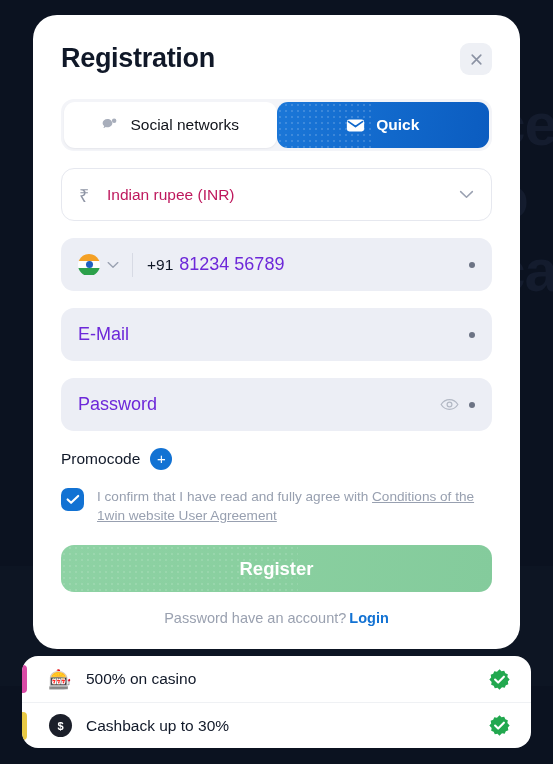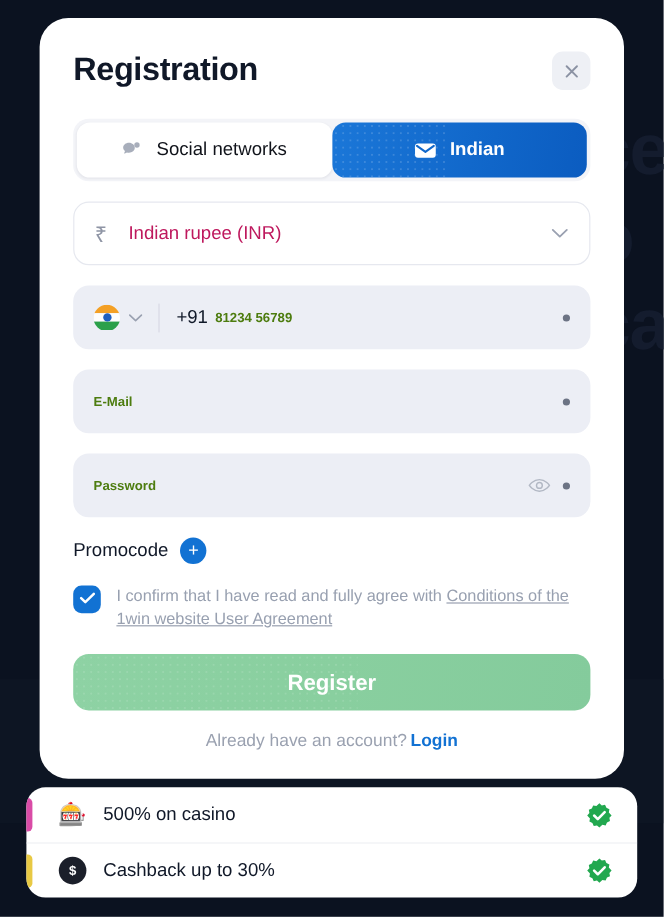--- a/index.html
+++ b/index.html
@@ -203,23 +203,22 @@
   }
 
   .phone-code {
     font-size: 15.5px;
     color: #101828;
     font-weight: 500;
     margin-right: 6px;
   }
 
   .phone-placeholder, .placeholder {
-    font-size: 11px;
-    color: #4d7c0f;
-    font-weight: bold;
+    font-size: 18px;
+    color: #6d28d9;
   }
 
   .field-text { flex: 1; display: flex; align-items: center; }
 
   .dot-indicator {
     width: 6px;
     height: 6px;
     border-radius: 50%;
     background: #6c7policy;
     background: #6c7384;
@@ -427,21 +426,21 @@
       </span>
       <span class="tab-label">Social networks</span>
     </button>
     <button class="tab tab-active">
       <span class="tab-icon">
         <svg width="19" height="15" viewBox="0 0 20 15" fill="none">
           <rect x="0.9" y="1.2" width="18.2" height="12.6" rx="2.6" fill="#ffffff"></rect>
           <path d="M2.6 3.4 L10 8.6 L17.4 3.4" stroke="#1168cb" stroke-width="1.8" stroke-linecap="round" stroke-linejoin="round" fill="none"></path>
         </svg>
       </span>
-      <span class="tab-label">Indian</span>
+      <span class="tab-label">Quick</span>
     </button>
   </div>
 
   
   <div class="field field-outline">
     <span class="currency-symbol">₹</span>
     <span class="currency-text">Indian rupee (INR)</span>
     <span class="chevron">
       <svg width="15" height="9" viewBox="0 0 16 10" fill="none">
         <path d="M1.5 1.8 L8 8 L14.5 1.8" stroke="#9aa1b1" stroke-width="1.7" stroke-linecap="round" stroke-linejoin="round"></path>
@@ -514,21 +513,21 @@
     <span class="agree-text"><span>I confirm that I have read and fully agree with </span><a>Conditions of the 1win website User Agreement</a></span>
   </div>
 
   
   <button class="register-btn">
     <span>Register</span>
   </button>
 
   
   <div class="login-line">
-    <span>Already have an account?</span><a class="login-link">Login</a>
+    <span>Password have an account?</span><a class="login-link">Login</a>
   </div>
 
 </div>
 
 <div class="bonus-bar">
 
   <div class="bonus-row">
     <span class="bonus-tab" style="background:#d94ba6"></span>
     <span class="bonus-icon">🎰</span>
     <span class="bonus-label">500% on casino</span>

